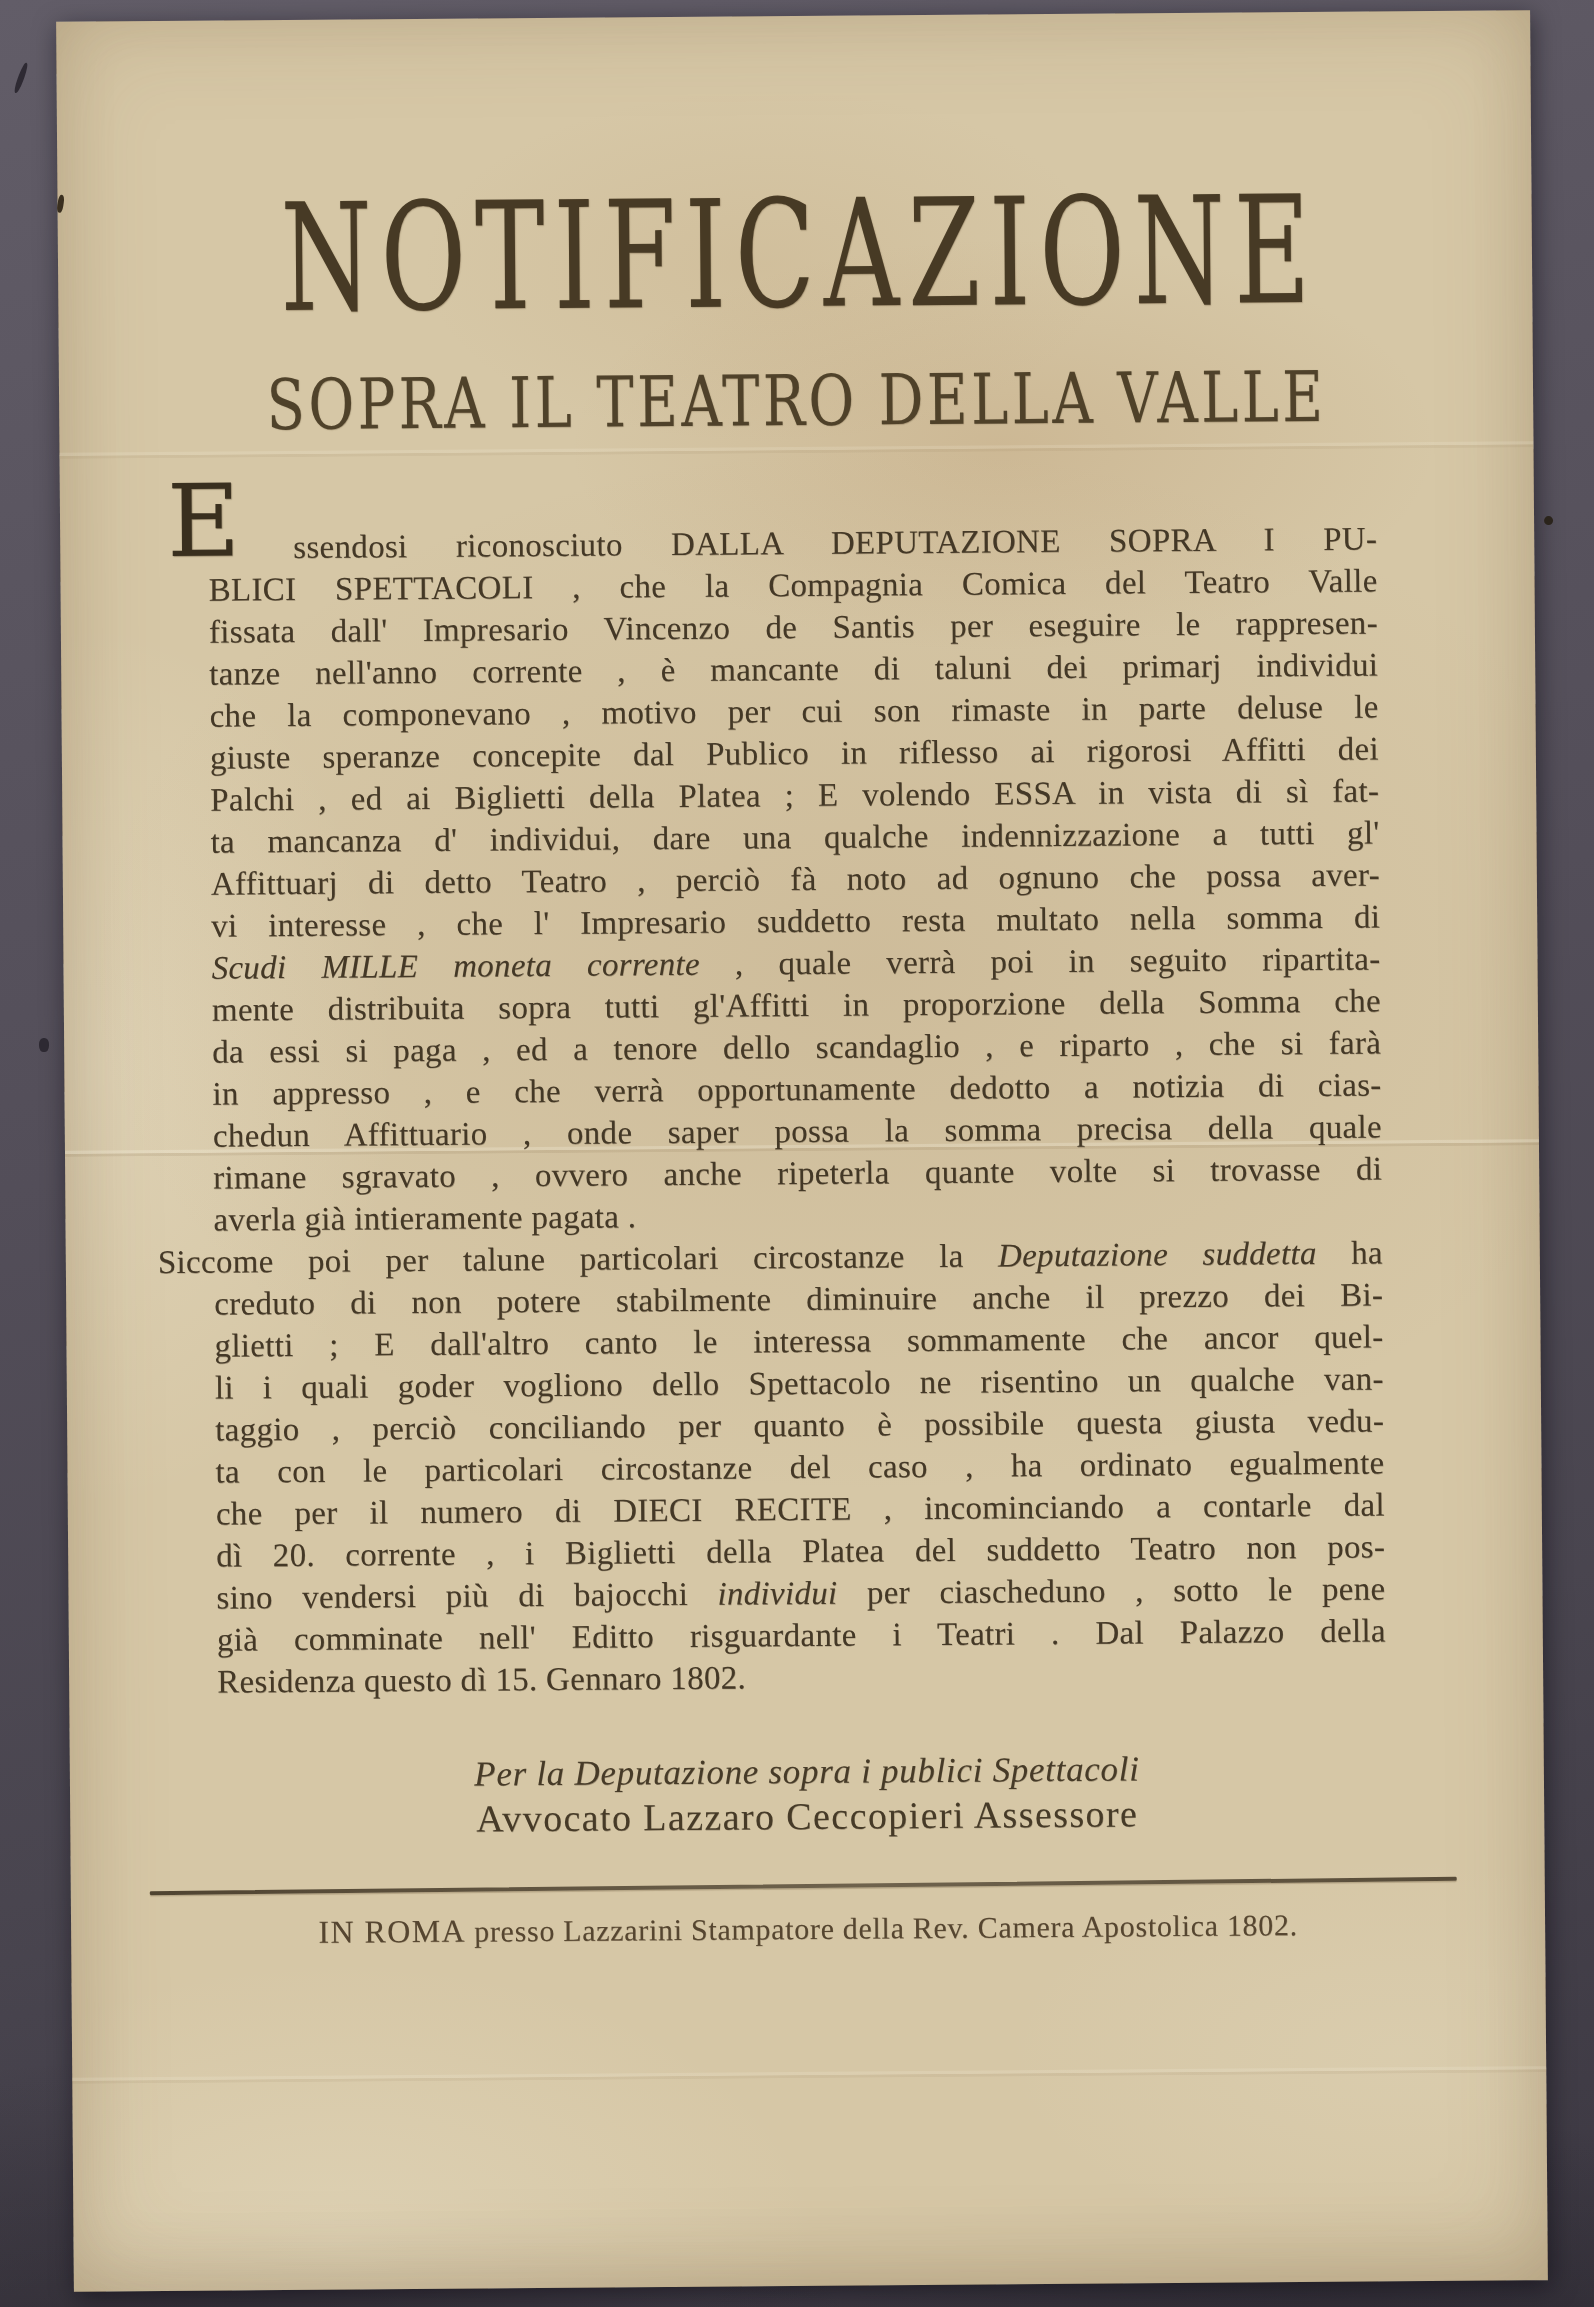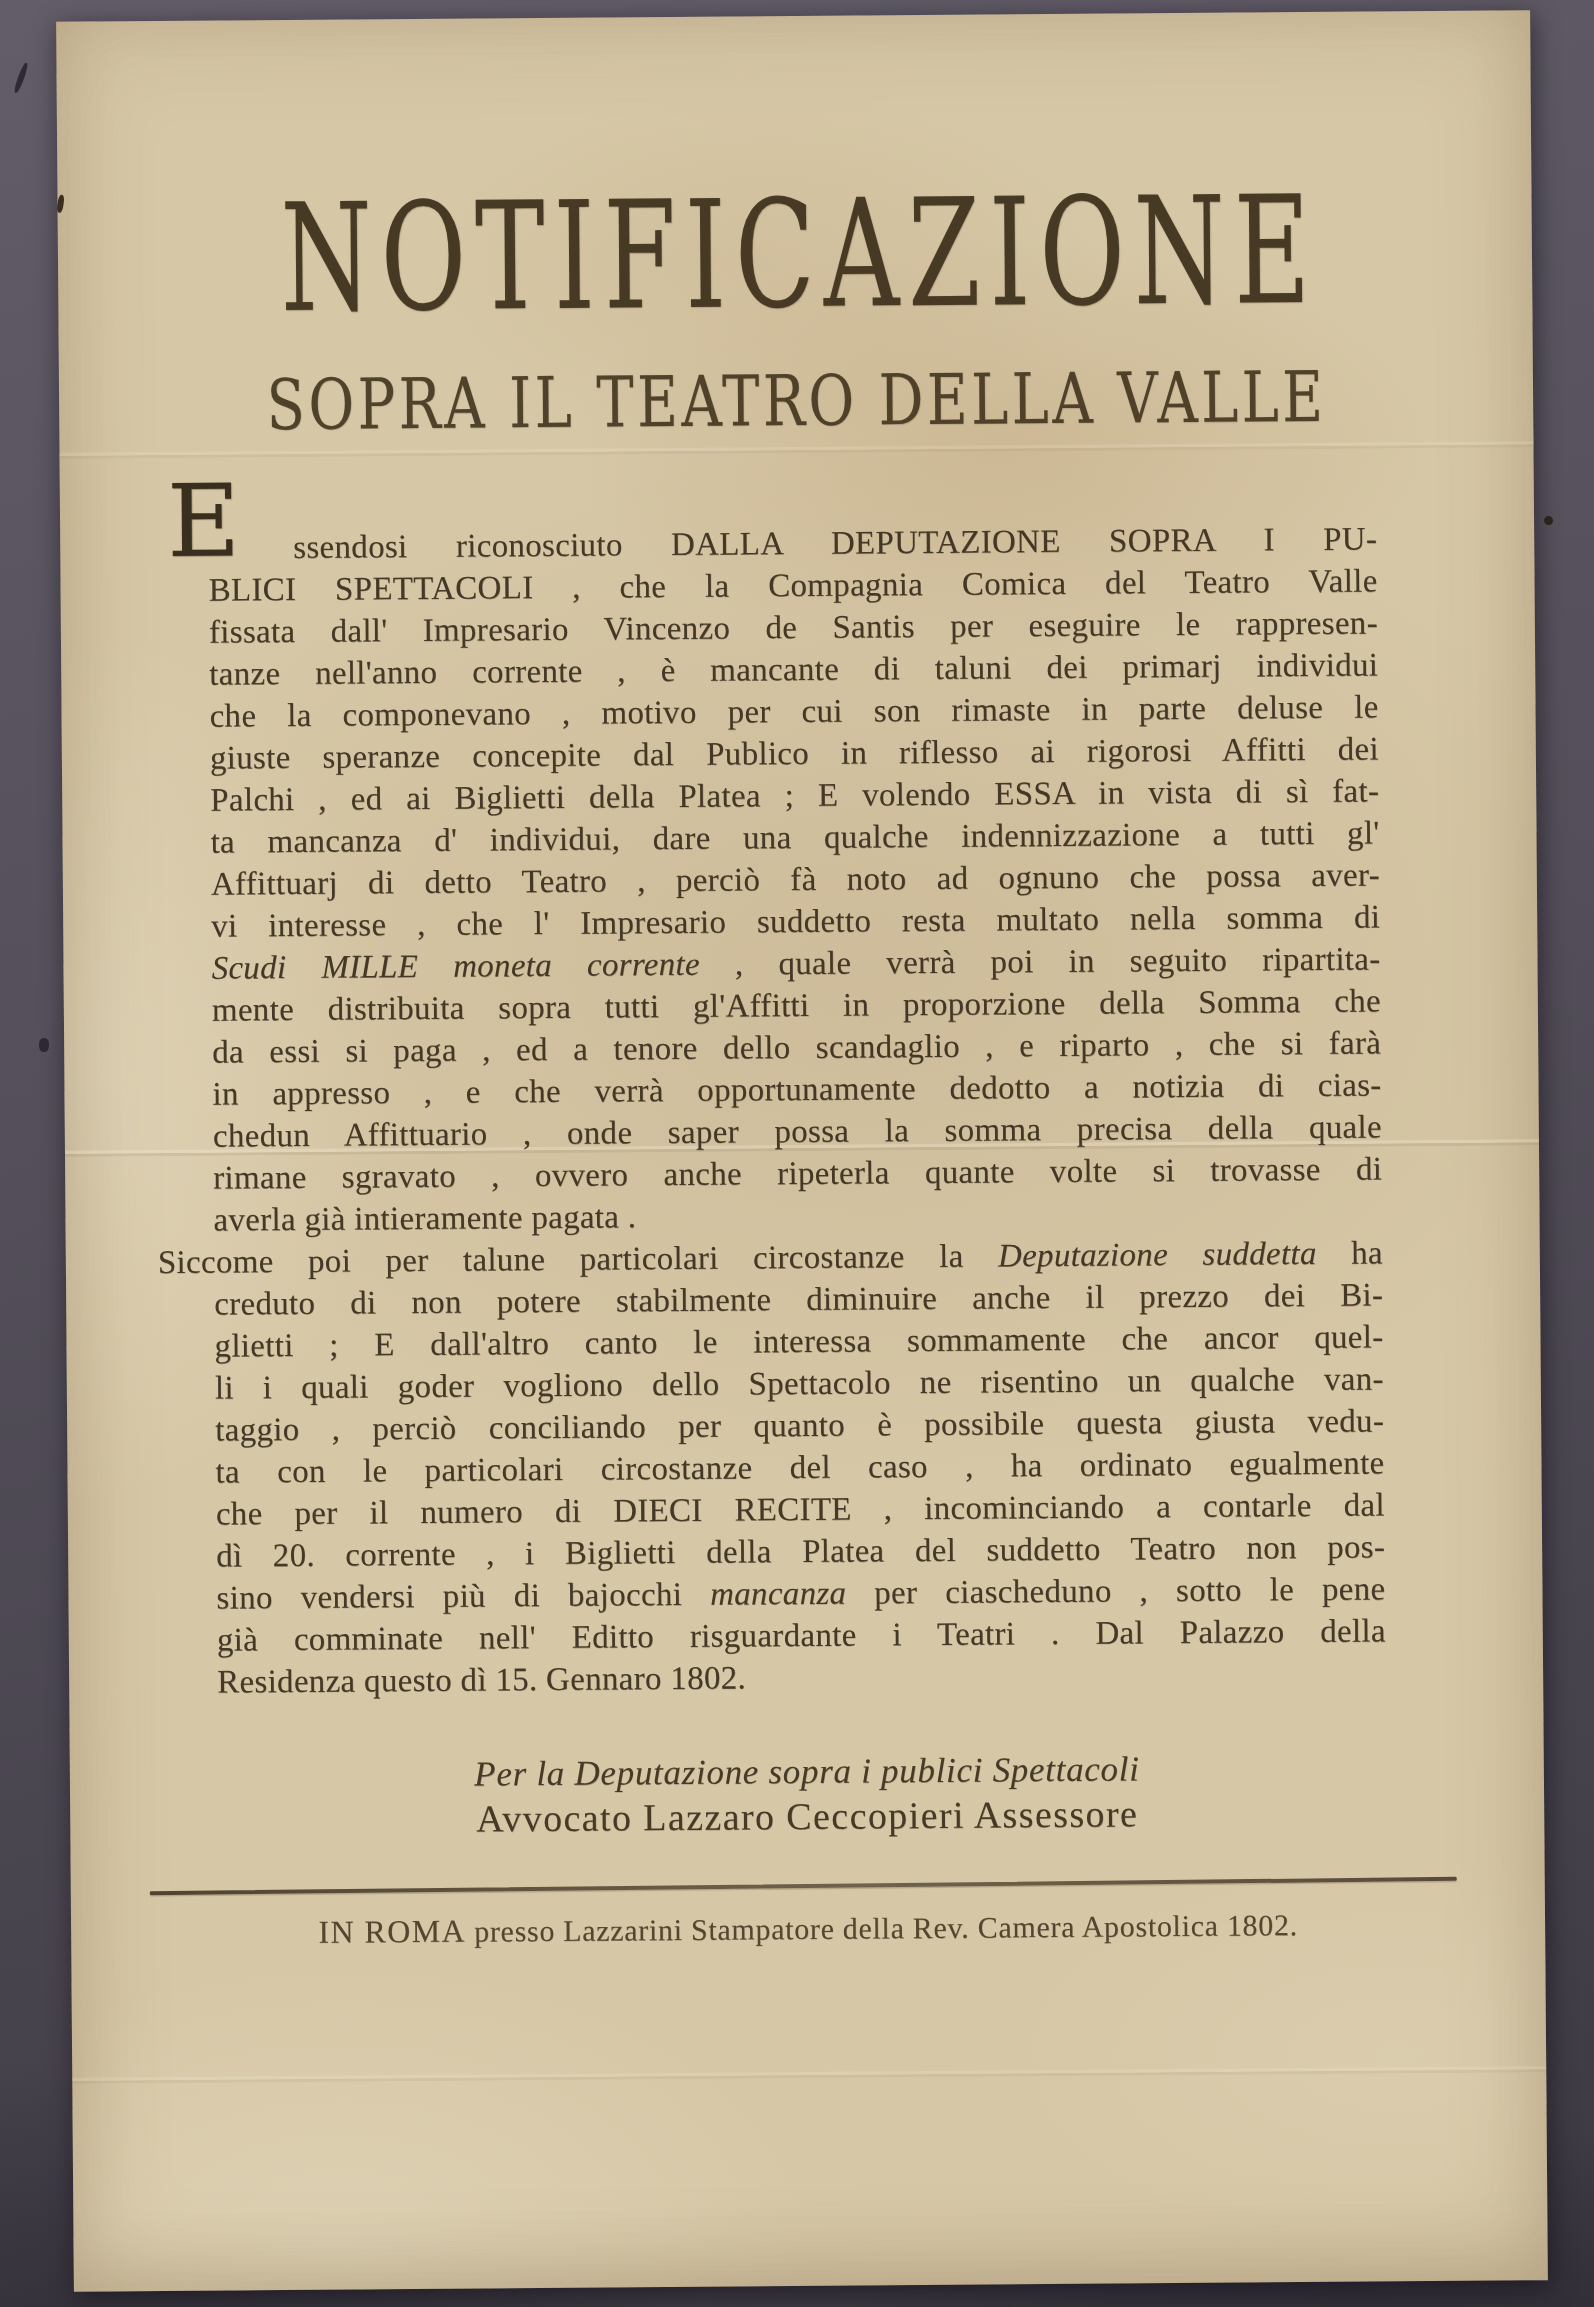--- a/index.html
+++ b/index.html
@@ -117,21 +117,21 @@
       <div class="line"><span>rimane sgravato , ovvero anche ripeterla quante volte si trovasse di</span></div>
       <div class="line line-end"><span>averla già intieramente pagata .</span></div>
       <div class="line outdent"><span>Siccome poi per talune particolari circostanze la </span><span class="it">Deputazione suddetta</span><span> ha</span></div>
       <div class="line"><span>creduto di non potere stabilmente diminuire anche il prezzo dei Bi-</span></div>
       <div class="line"><span>glietti ; E dall'altro canto le interessa sommamente che ancor quel-</span></div>
       <div class="line"><span>li i quali goder vogliono dello Spettacolo ne risentino un qualche van-</span></div>
       <div class="line"><span>taggio , perciò conciliando per quanto è possibile questa giusta vedu-</span></div>
       <div class="line"><span>ta con le particolari circostanze del caso , ha ordinato egualmente</span></div>
       <div class="line"><span>che per il numero di DIECI RECITE , incominciando a contarle dal</span></div>
       <div class="line"><span>dì 20. corrente , i Biglietti della Platea del suddetto Teatro non pos-</span></div>
-      <div class="line"><span>sino vendersi più di bajocchi </span><span class="it">mancanza</span><span> per ciascheduno , sotto le pene</span></div>
+      <div class="line"><span>sino vendersi più di bajocchi </span><span class="it">individui</span><span> per ciascheduno , sotto le pene</span></div>
       <div class="line"><span>già comminate nell' Editto risguardante i Teatri . Dal Palazzo della</span></div>
       <div class="line line-end"><span>Residenza questo dì 15. Gennaro 1802.</span></div>
     </div>
 
   <div class="signature">
     <div class="sig-1">Per la Deputazione sopra i publici Spettacoli</div>
     <div class="sig-2">Avvocato Lazzaro Ceccopieri Assessore</div>
   </div>
 
   <div class="rule"></div>

